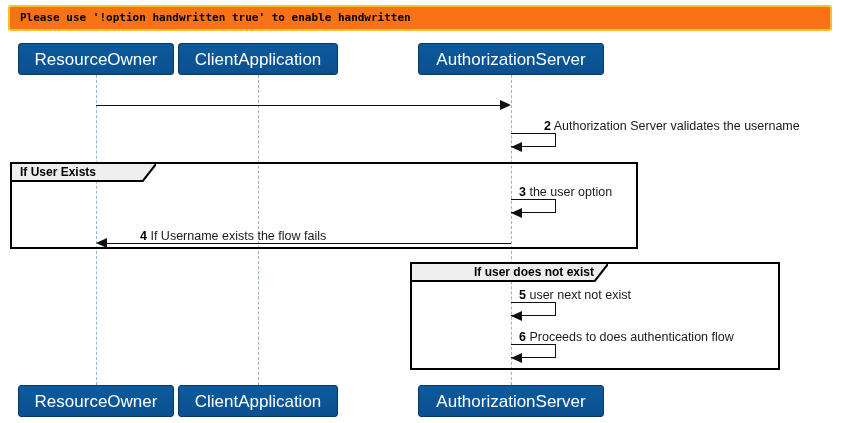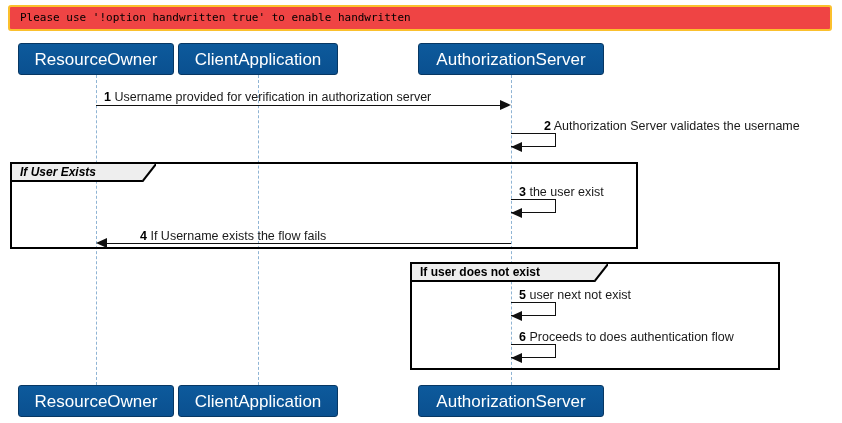--- a/index.html
+++ b/index.html
@@ -19,23 +19,24 @@
   }
 
   
   .warn-box {
     position: absolute;
     left: 8px;
     top: 5px;
     width: 824px;
     height: 26px;
     box-sizing: border-box;
-    background: #ef4444;
+    background: #f97316;
     border: 2px solid #FBC02D;
     border-radius: 3px;
+    font-weight: bold;
   }
   .warn-text {
     position: absolute;
     left: 10px;
     top: 4px;
     font-family: "DejaVu Sans Mono", monospace;
     font-size: 11px;
     color: #000000;
     white-space: pre;
   }
@@ -144,59 +145,55 @@
 
   <div class="warn-box">
     <span class="warn-text">Please use '!option handwritten true' to enable handwritten</span>
   </div>
 
   <div class="lifeline" style="left:96px;  top:75px; height:310px;"></div>
   <div class="lifeline" style="left:258px; top:75px; height:310px;"></div>
   <div class="lifeline" style="left:511px; top:75px; height:310px;"></div>
 
   <div class="group" style="left:10px; top:162px; width:628px; height:87px;"></div>
-  <div class="group-tab" style="left:12px; top:164px; width:130px; border-top:0; border-left:0;font-style:italic;">
+  <div class="group-tab" style="left:12px; top:164px; width:130px; border-top:0; border-left:0;">
     <span>If User Exists</span>
   </div>
   <div class="group-tab-cut" style="left:142px; top:164px;">
     <svg width="14" height="18" viewBox="0 0 14 18">
       <path d="M0,0 L0,18 L14,0 Z" fill="#EEEEEE"></path>
       <path d="M0,18 L14,0" stroke="#000000" stroke-width="2" fill="none"></path>
       <path d="M0,17 L14,17" stroke="#000000" stroke-width="0" fill="none"></path>
     </svg>
   </div>
 
   <div class="group" style="left:410px; top:262px; width:370px; height:108px;"></div>
-  <div class="group-tab" style="left:412px; top:264px; width:182px; border-top:0; border-left:0;">
+  <div class="group-tab" style="left:412px; top:264px; width:182px; border-top:0; border-left:0;justify-content:flex-end;">
     <span>If user does not exist</span>
   </div>
   <div class="group-tab-cut" style="left:594px; top:264px;">
     <svg width="14" height="18" viewBox="0 0 14 18">
       <path d="M0,0 L0,18 L14,0 Z" fill="#EEEEEE"></path>
       <path d="M0,18 L14,0" stroke="#000000" stroke-width="2" fill="none"></path>
     </svg>
   </div>
 
-  <div class="msg-label" style="left:104px; top:91px;">
-    <b>1</b>
-    <span>Username provided for verification in authorization server</span>
-  </div>
   <div class="msg-line" style="left:96px; top:105px; width:405px;"></div>
   <div class="arrow-r" style="left:500px; top:100px;"></div>
 
   <div class="msg-label" style="left:544px; top:120px;">
     <b>2</b>
     <span>Authorization Server validates the username</span>
   </div>
   <div class="self-loop" style="left:511px; top:133px; width:45px; height:14px;"></div>
   <div class="arrow-l" style="left:511px; top:142px;"></div>
 
   <div class="msg-label" style="left:519px; top:186px;">
     <b>3</b>
-    <span>the user exist</span>
+    <span>the user option</span>
   </div>
   <div class="self-loop" style="left:511px; top:199px; width:45px; height:14px;"></div>
   <div class="arrow-l" style="left:511px; top:208px;"></div>
 
   <div class="msg-label" style="left:109px; top:230px;margin-left:31px;">
     <b>4</b>
     <span>If Username exists the flow fails</span>
   </div>
   <div class="msg-line" style="left:106px; top:243px; width:405px;"></div>
   <div class="arrow-l" style="left:96px; top:238px;"></div>

